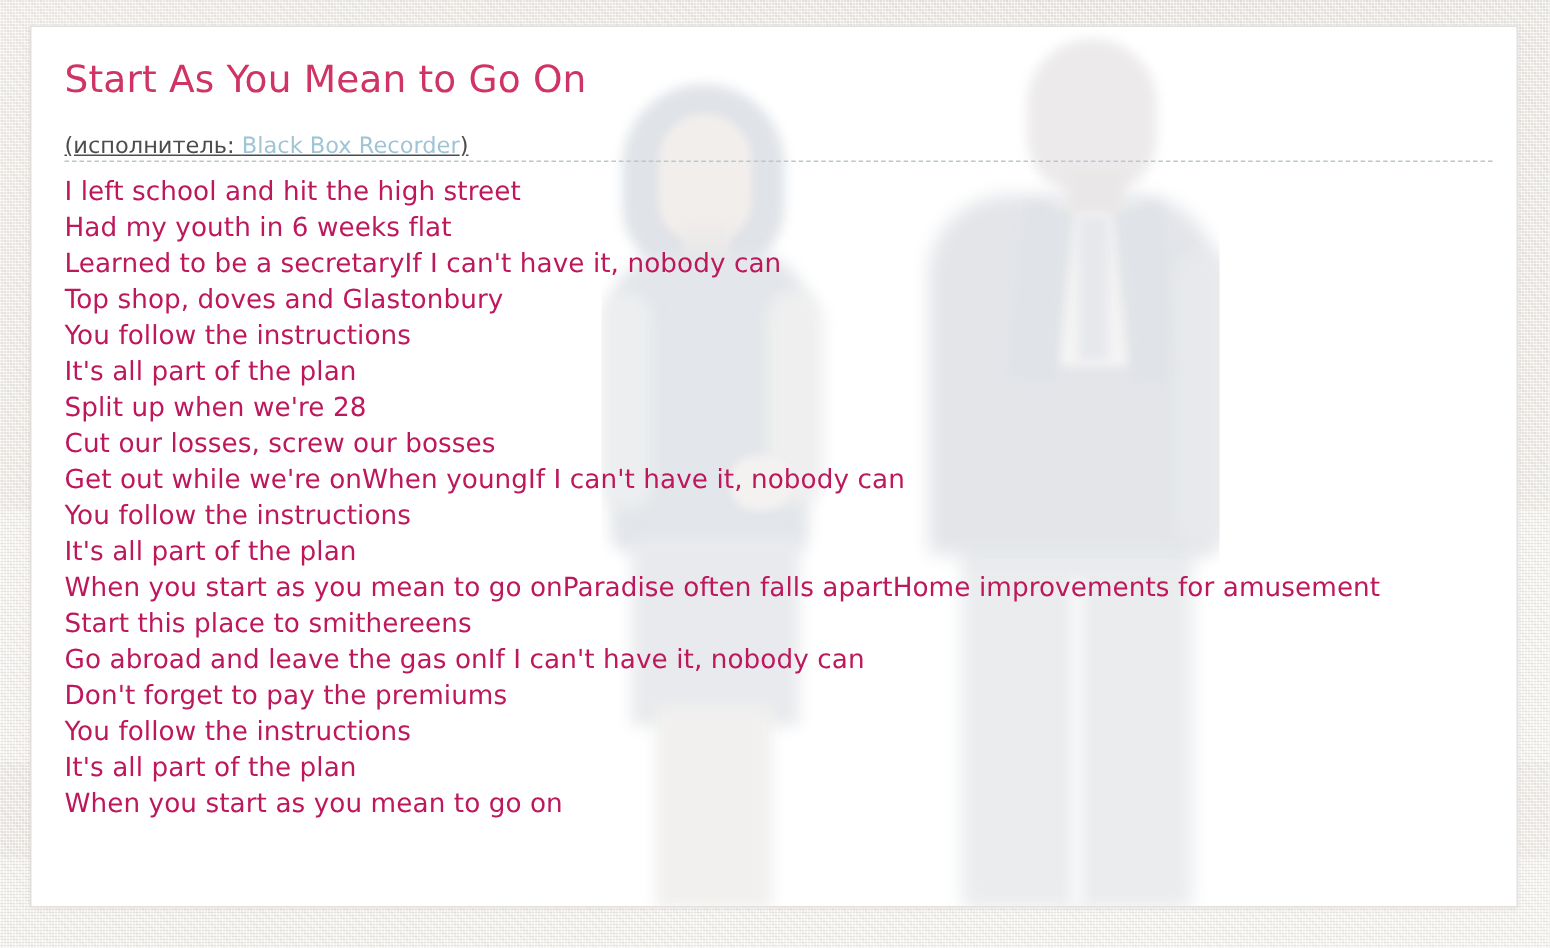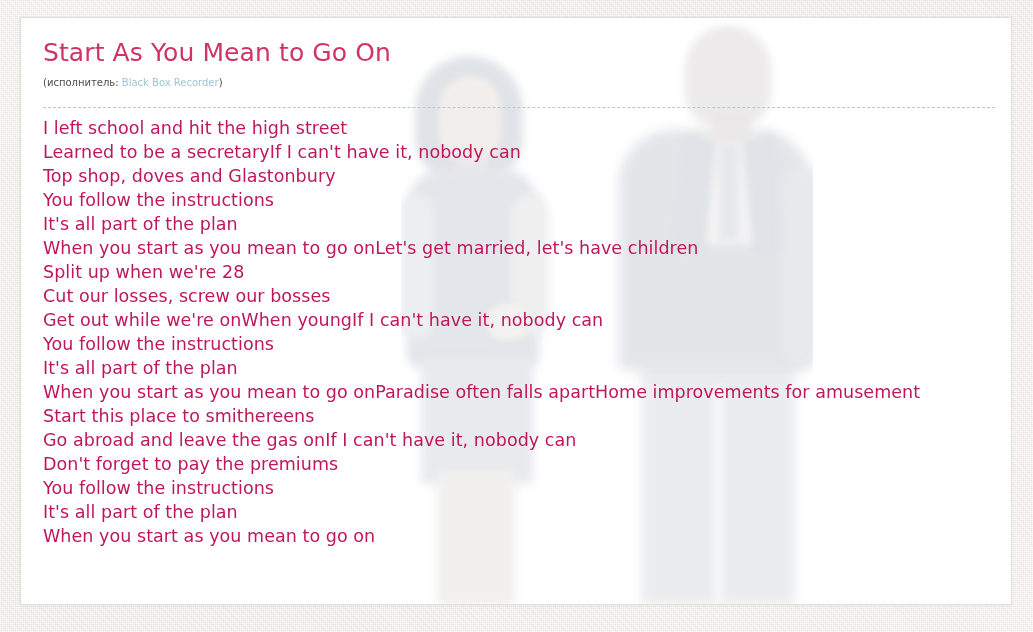--- a/index.html
+++ b/index.html
@@ -174,25 +174,26 @@
   .song-title {
     font-size: 25px;
     line-height: 30px;
     font-weight: 400;
     color: #cf3464;
     margin: 0;
     letter-spacing: 0.1px;
     white-space: nowrap;
   }
   .song-artist-line {
-    margin: 5px 0 0 0;
-    font-size: 10px;
+    margin: 20px 0 0 0;
+    font-size: 15px;
     line-height: 19px;
     color: #4c4c4c;
     white-space: nowrap;
+    text-decoration: underline;
   }
   .artist-link {
     color: #9fc4d6;
     text-decoration: none;
     cursor: pointer;
   }
   .header-rule {
     position: absolute;
     left: 22px;
     top: 89px;
@@ -250,25 +251,25 @@
 
     <div class="song-header">
       <h1 class="song-title">Start As You Mean to Go On</h1>
       <div class="song-artist-line"><span>(исполнитель: </span><a class="artist-link" href="#">Black Box Recorder</a><span>)</span></div>
     </div>
 
     <div class="header-rule"></div>
 
     <div class="lyrics" id="lyrics-container">
         <div class="lyric-line">I left school and hit the high street</div>
+        <div class="lyric-line">Had my youth in 6 weeks flat</div>
         <div class="lyric-line">Learned to be a secretaryIf I can't have it, nobody can</div>
         <div class="lyric-line">Top shop, doves and Glastonbury</div>
         <div class="lyric-line">You follow the instructions</div>
         <div class="lyric-line">It's all part of the plan</div>
-        <div class="lyric-line">When you start as you mean to go onLet's get married, let's have children</div>
         <div class="lyric-line">Split up when we're 28</div>
         <div class="lyric-line">Cut our losses, screw our bosses</div>
         <div class="lyric-line">Get out while we're onWhen youngIf I can't have it, nobody can</div>
         <div class="lyric-line">You follow the instructions</div>
         <div class="lyric-line">It's all part of the plan</div>
         <div class="lyric-line">When you start as you mean to go onParadise often falls apartHome improvements for amusement</div>
         <div class="lyric-line">Start this place to smithereens</div>
         <div class="lyric-line">Go abroad and leave the gas onIf I can't have it, nobody can</div>
         <div class="lyric-line">Don't forget to pay the premiums</div>
         <div class="lyric-line">You follow the instructions</div>

